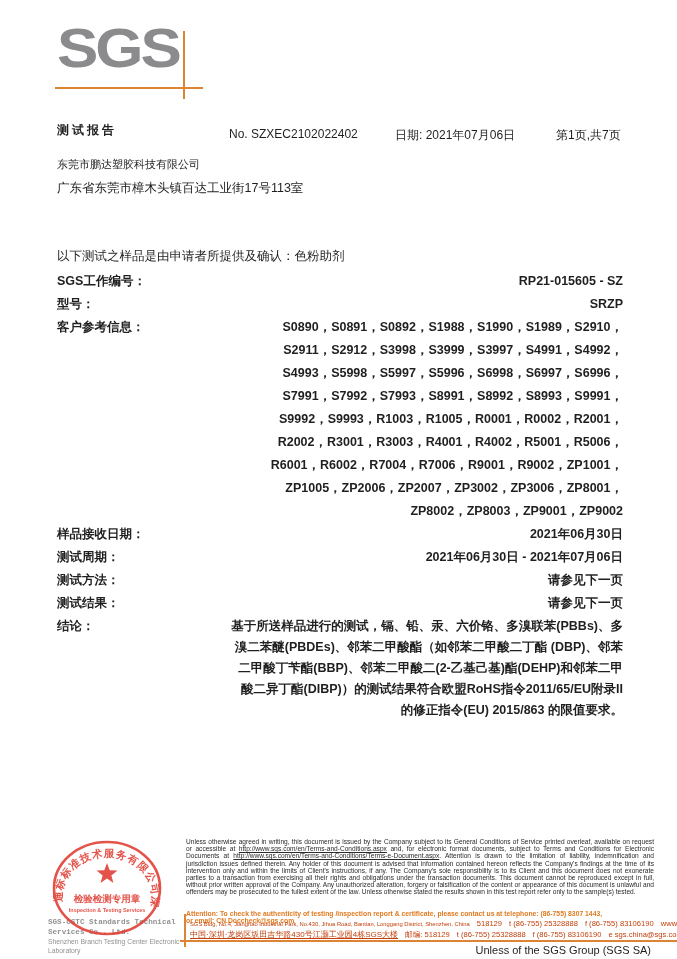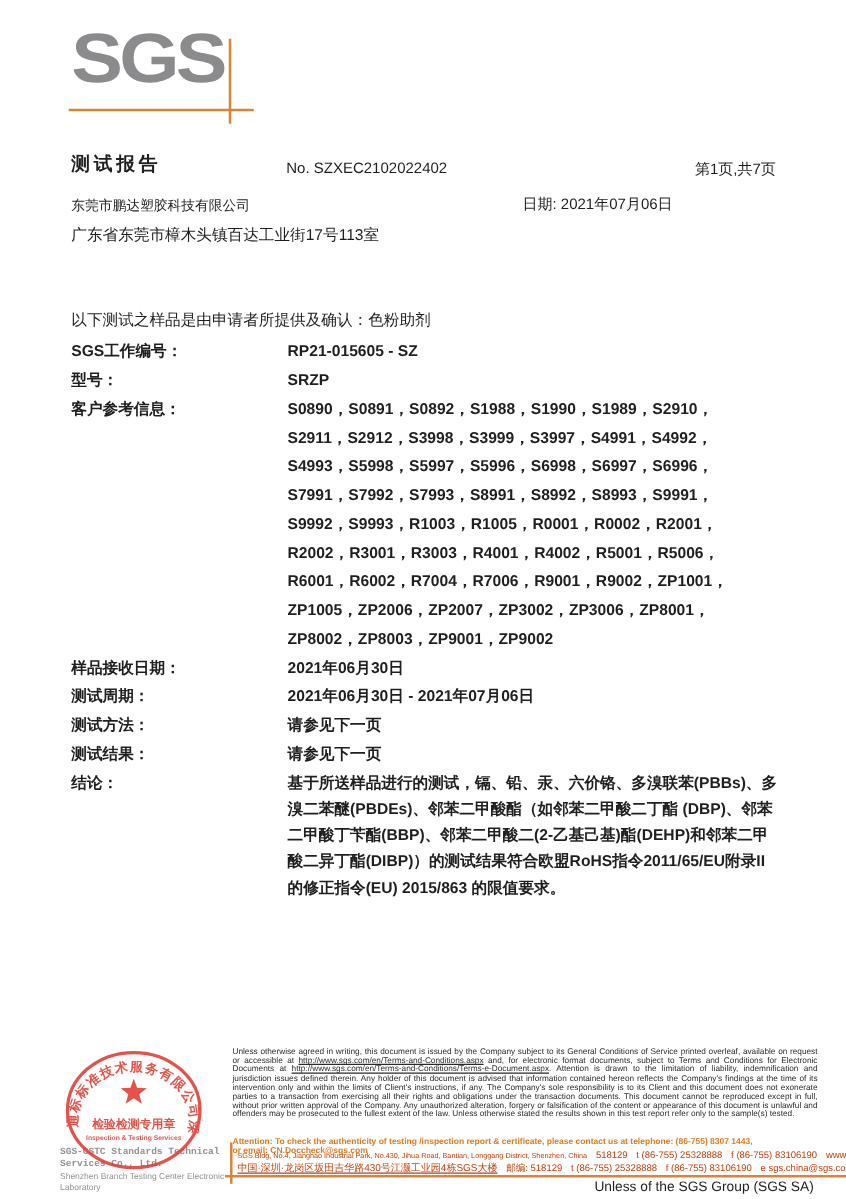--- a/index.html
+++ b/index.html
@@ -7,35 +7,35 @@
         font-family:"Liberation Sans","DejaVu Sans",sans-serif;color:#1f1f1f;}
 
   
   .logo{position:absolute;left:57px;top:20px;font-size:62px;font-weight:bold;
         color:#8b8b8e;letter-spacing:-3px;transform:scaleY(0.90);transform-origin:top left;
         line-height:1;}
   .logo-hline{position:absolute;left:55px;top:87px;width:148px;height:2px;background:#dd8434;}
   .logo-vline{position:absolute;left:183px;top:31px;width:2px;height:68px;background:#dd8434;}
 
   
-  .title{position:absolute;left:57px;top:122px;font-size:15px;font-weight:bold;letter-spacing:3px;}
+  .title{position:absolute;left:57px;top:122px;font-size:12px;font-weight:bold;letter-spacing:3px;}
   .report-no{position:absolute;left:229px;top:127px;font-size:12px;}
-  .report-date{position:absolute;left:418px;top:127px;font-size:12px;margin-top:28px;}
+  .report-date{position:absolute;left:395px;top:127px;font-size:12px;}
   .page-ind{position:absolute;left:556px;top:127px;font-size:12px;}
 
   
   .app-name{position:absolute;left:57px;top:157px;font-size:11px;}
   .app-addr{position:absolute;left:57px;top:180px;font-size:12.5px;}
 
   
   .statement{position:absolute;left:57px;top:248px;font-size:12.5px;}
   .fields{position:absolute;left:57px;top:270px;width:566px;font-size:12.5px;line-height:23px;}
   .frow{display:flex;align-items:flex-start;font-weight:bold;}
   .flabel{width:173px;flex:none;}
-  .fvalue{flex:1;}
+  .fvalue{flex:1;text-align:right;}
   .conclusion .fvalue{line-height:21px;padding-top:1px;}
 
   
   .fineprint{position:absolute;left:186px;top:838px;width:468px;font-size:6.6px;
              line-height:7.2px;text-align:justify;color:#2a2a2a;}
   .fineprint .u{text-decoration:underline;}
   .attention{position:absolute;left:186px;top:910px;width:468px;font-size:6.8px;line-height:7.3px;
              font-weight:bold;color:#e07b20;}
   .addr{position:absolute;left:190px;width:466px;display:flex;gap:7px;align-items:baseline;white-space:nowrap;color:#c2410c;}
   .addr-en{top:919px;}

